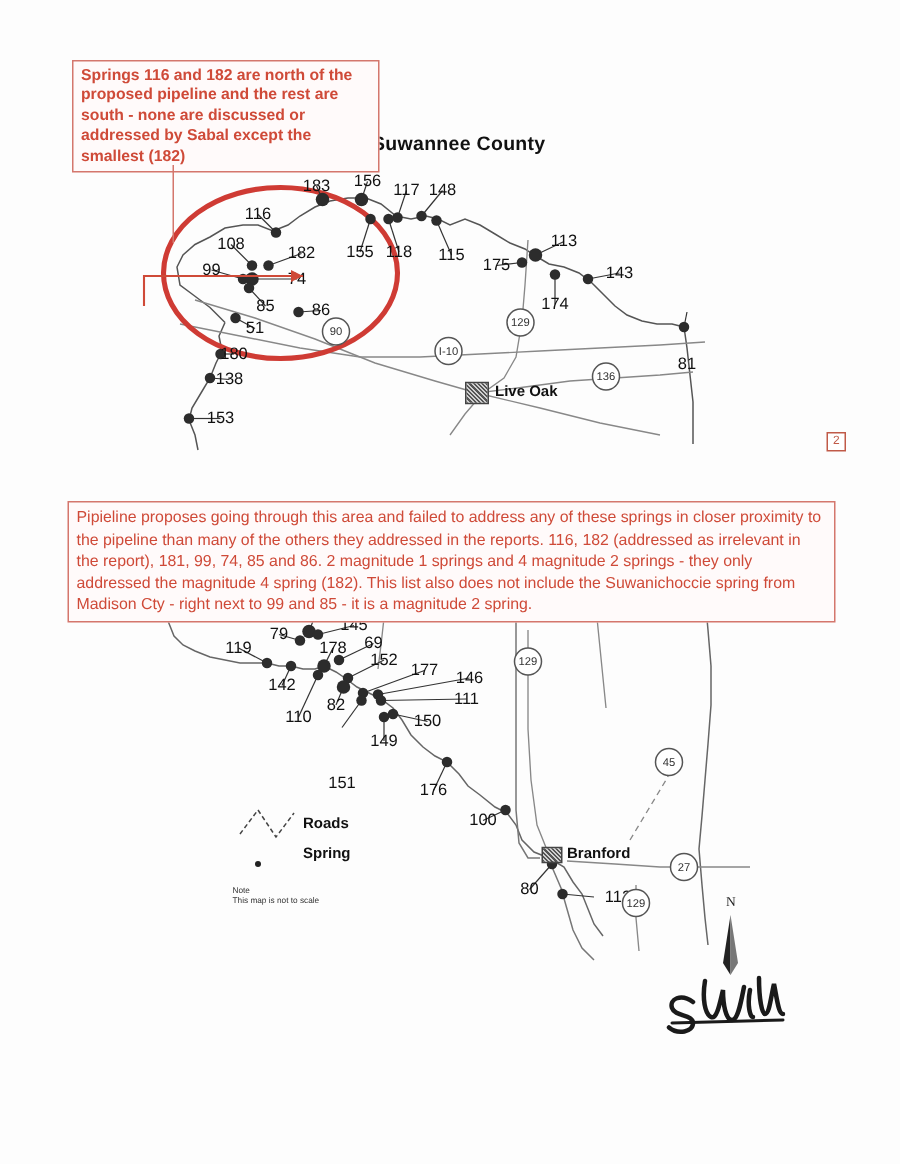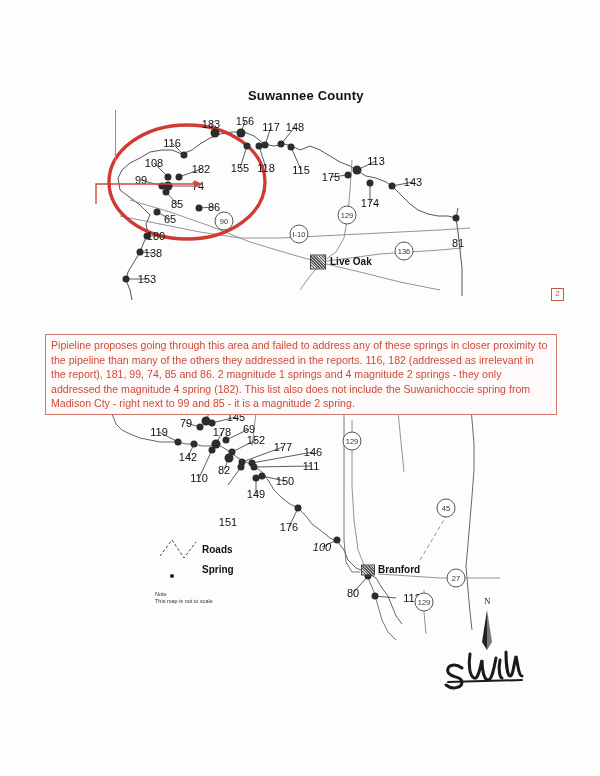--- a/index.html
+++ b/index.html
@@ -264,21 +264,21 @@
       <div class="spring-label" style="left: 201px; top: 169px;">182</div>
       <div class="spring" style="left: 162px; top: 186px;"></div>
       <div class="spring-label" style="left: 141px; top: 180px;">99</div>
       <div class="spring big" style="left: 168px; top: 186px;"></div>
       <div class="spring-label" style="left: 198px; top: 186px;">74</div>
       <div class="spring" style="left: 166px; top: 192px;"></div>
       <div class="spring-label" style="left: 177px; top: 204px;">85</div>
       <div class="spring" style="left: 199px; top: 208px;"></div>
       <div class="spring-label" style="left: 214px; top: 207px;">86</div>
       <div class="spring" style="left: 157px; top: 212px;"></div>
-      <div class="spring-label" style="left: 170px; top: 219px;">65</div>
+      <div class="spring-label" style="left: 170px; top: 219px;">51</div>
       <div class="spring" style="left: 147px; top: 236px;"></div>
       <div class="spring-label" style="left: 156px; top: 236px;">180</div>
       <div class="spring" style="left: 140px; top: 252px;"></div>
       <div class="spring-label" style="left: 153px; top: 253px;">138</div>
       <div class="spring" style="left: 126px; top: 279px;"></div>
       <div class="spring-label" style="left: 147px; top: 279px;">153</div>
       <div class="spring" style="left: 124px; top: 387px;"></div>
       <div class="spring-label" style="left: 146px; top: 366px; margin-top: 20px;">83</div>
       <div class="spring" style="left: 178px; top: 442px;"></div>
       <div class="spring-label" style="left: 159px; top: 432px;">119</div>
@@ -308,41 +308,42 @@
       <div class="spring-label" style="left: 311px; top: 466px;">111</div>
       <div class="spring" style="left: 241px; top: 467px;"></div>
       <div class="spring-label" style="left: 228px; top: 485px; margin-top: 37px;">151</div>
       <div class="spring" style="left: 256px; top: 478px;"></div>
       <div class="spring-label" style="left: 256px; top: 494px;">149</div>
       <div class="spring" style="left: 262px; top: 476px;"></div>
       <div class="spring-label" style="left: 285px; top: 481px;">150</div>
       <div class="spring" style="left: 298px; top: 508px;"></div>
       <div class="spring-label" style="left: 289px; top: 527px;">176</div>
       <div class="spring" style="left: 337px; top: 540px;"></div>
-      <div class="spring-label" style="left: 322px; top: 547px; font-style: italic;">100</div>
+      <div class="spring-label" style="left: 322px; top: 547px;">100</div>
       <div class="spring" style="left: 368px; top: 576px;"></div>
       <div class="spring-label" style="left: 353px; top: 593px;">80</div>
       <div class="spring" style="left: 375px; top: 596px;"></div>
       <div class="spring-label" style="left: 412px; top: 598px;">112</div>
       <div class="shield" style="left: 224px; top: 221px;">90</div>
       <div class="shield" style="left: 299px; top: 234px;">I-10</div>
       <div class="shield" style="left: 347px; top: 215px;">129</div>
       <div class="shield" style="left: 404px; top: 251px;">136</div>
       <div class="shield" style="left: 259px; top: 385px;">349</div>
       <div class="shield" style="left: 397px; top: 404px;">49</div>
       <div class="shield" style="left: 352px; top: 441px;">129</div>
       <div class="shield" style="left: 446px; top: 508px;">45</div>
       <div class="shield" style="left: 456px; top: 578px;">27</div>
       <div class="shield" style="left: 424px; top: 602px;">129</div>
       <div class="city-box" style="left: 318px; top: 262px;"></div>
       <div class="city-label" style="left: 330px; top: 256px;">Live Oak</div>
       <div class="city-box small" style="left: 368px; top: 570px;"></div>
       <div class="city-label" style="left: 378px; top: 564px;">Branford</div>
     </div>
 
+  <div class="anno" style="left:48px;top:40px;width:205px;">Springs 116 and 182 are north of the proposed pipeline and the rest are south - none are discussed or addressed by Sabal except the smallest (182)</div>
   <div class="anno-line" style="left:115px;top:110px;width:1.3px;height:52px;"></div>
 
   <svg style="position:absolute;left:90px;top:178px;width:130px;height:30px;">
     <path d="M6,26 L6,6 L112,6" fill="none" stroke="#cf4a38" stroke-width="1.4"></path>
     <path d="M112,6 L104,2 L104,10 Z" fill="#cf4a38"></path>
   </svg>
 
   <div class="anno big" style="left:45px;top:294px;width:512px;">Pipieline proposes going through this area and failed to address any of these springs in closer proximity to the pipeline than many of the others they addressed in the reports.   116, 182 (addressed as irrelevant in the report), 181, 99, 74, 85 and 86.  2 magnitude 1 springs and 4 magnitude 2 springs - they only addressed the magnitude 4 spring (182).  This list also does not include the Suwanichoccie spring from Madison Cty - right next to 99 and 85 - it is a magnitude 2 spring.</div>
   <div class="handle" style="left:551px;top:288px;">2</div>
 

